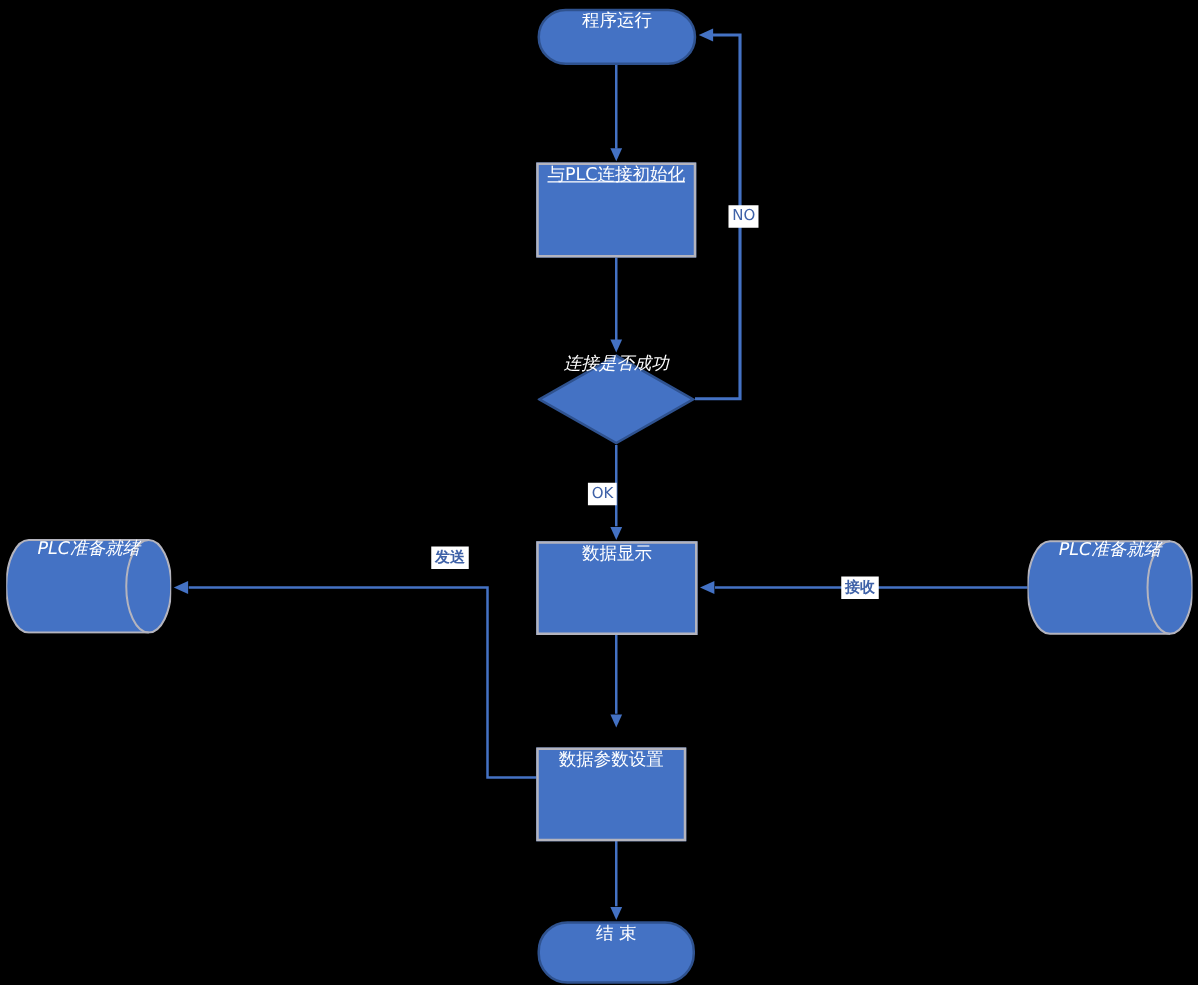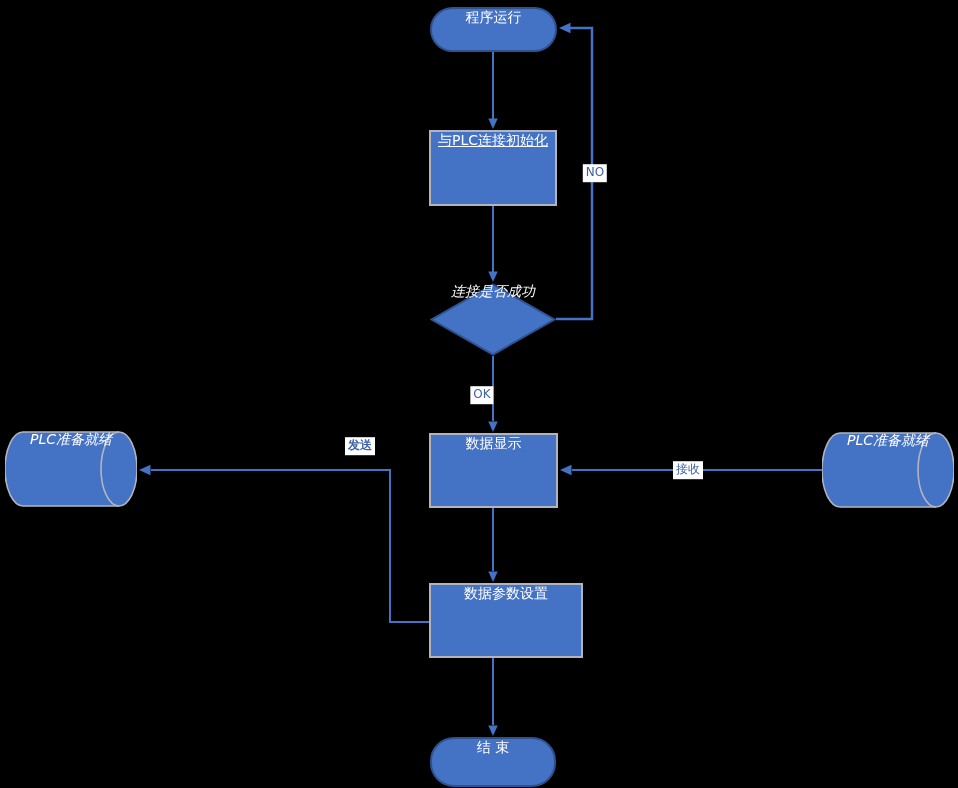--- a/index.html
+++ b/index.html
@@ -98,26 +98,26 @@
   </div>
 
   <div class="node svg-node" style="left:822px;top:432px;width:132px;height:76px;">
     <svg class="shape-svg" viewBox="0 0 132 76" xmlns="http://www.w3.org/2000/svg">
       <path d="M18,1 H114 A18,37 0 0 1 114,75 H18 A18,37 0 0 1 18,1 Z" style="fill:var(--shape-fill);stroke:var(--shape-border-light);stroke-width:1.6;"></path>
       <path d="M114,1 A18,37 0 0 0 114,75" style="fill:none;stroke:var(--shape-border-light);stroke-width:1.6;"></path>
     </svg>
     <span>PLC准备就绪</span>
   </div>
 
-  <div class="node process" style="left:429px;top:583px;width:154px;height:75px;">
+  <div class="node process" style="left:429px;top:598px;width:120px;height:75px;">
     <span>数据参数设置</span>
   </div>
 
   <div class="node terminator" style="left:430px;top:737px;width:126px;height:50px;">
     <span>结 束</span>
   </div>
 
   <div class="edge-label" style="left:595px;top:173px;">NO</div>
   <div class="edge-label" style="left:482px;top:395px;">OK</div>
   <div class="edge-label" style="left:360px;top:446px;font-weight:bold;">发送</div>
-  <div class="edge-label" style="left:688px;top:470px;">接收</div>
+  <div class="edge-label" style="left:688px;top:470px;font-weight:bold;">接收</div>
 
 </div>
 
 </body></html>

